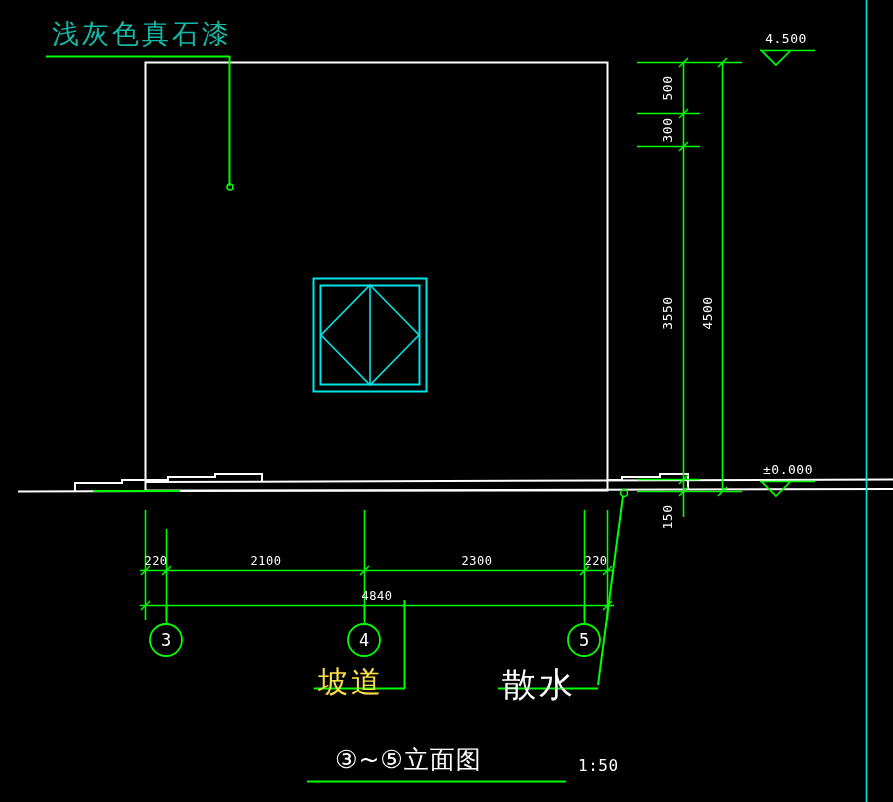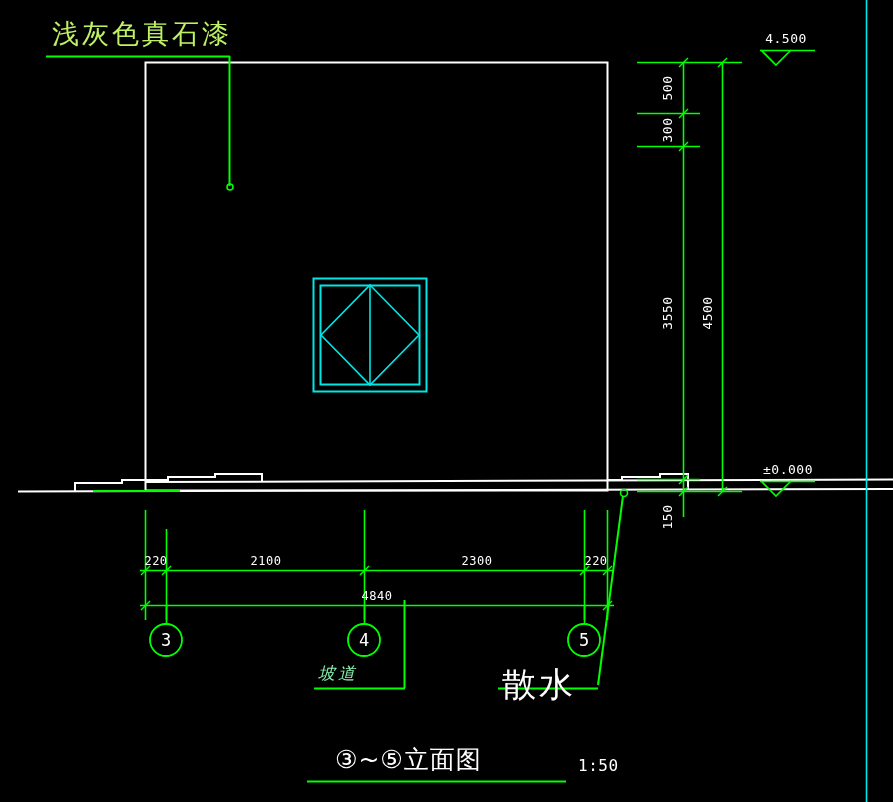--- a/index.html
+++ b/index.html
@@ -184,21 +184,21 @@
 
     <g>
       <text class="txt-cn" x="335" y="768" font-size="25" letter-spacing="1">③~⑤立面图</text>
       <line x1="307" y1="781.5" x2="566" y2="781.5" class="ln-green" stroke-width="2"></line>
       <text class="num" x="578" y="771" font-size="16" letter-spacing="0.5">1:50</text>
     </g>
 
   </svg>
 
   <div style="position:absolute; left:52px; top:16px; font-family:'DejaVu Sans', sans-serif;
-              font-size:27px; color:#bef264; letter-spacing:3px; white-space:nowrap;">浅灰色真石漆</div>
+              font-size:27px; color:#14b8a6; letter-spacing:3px; white-space:nowrap;">浅灰色真石漆</div>
 
   <div style="position:absolute; left:318px; top:662px; font-family:'DejaVu Sans', sans-serif;
-              font-size:17px; color:#86efac; letter-spacing:3px; white-space:nowrap;font-style:italic;">坡道</div>
+              font-size:30px; color:#fde047; letter-spacing:3px; white-space:nowrap;">坡道</div>
 
   <div style="position:absolute; left:502px; top:662px; font-family:'DejaVu Sans', sans-serif;
               font-size:34px; color:#ffffff; letter-spacing:3px; white-space:nowrap;">散水</div>
 
 </div>
 
 </body></html>

